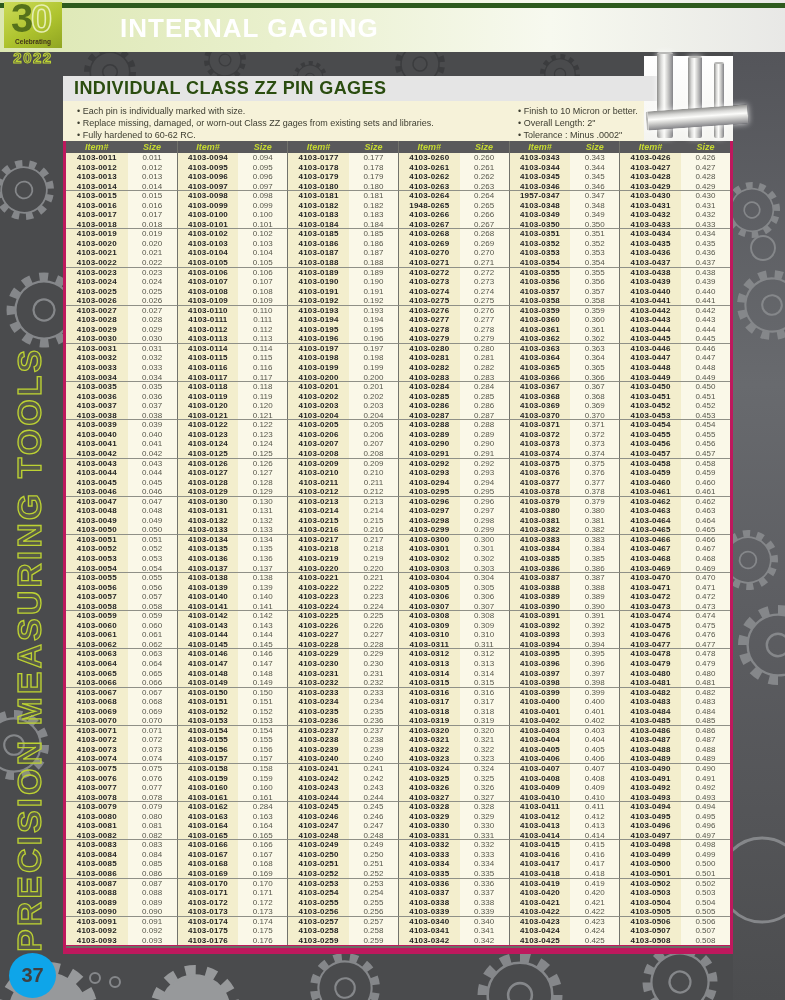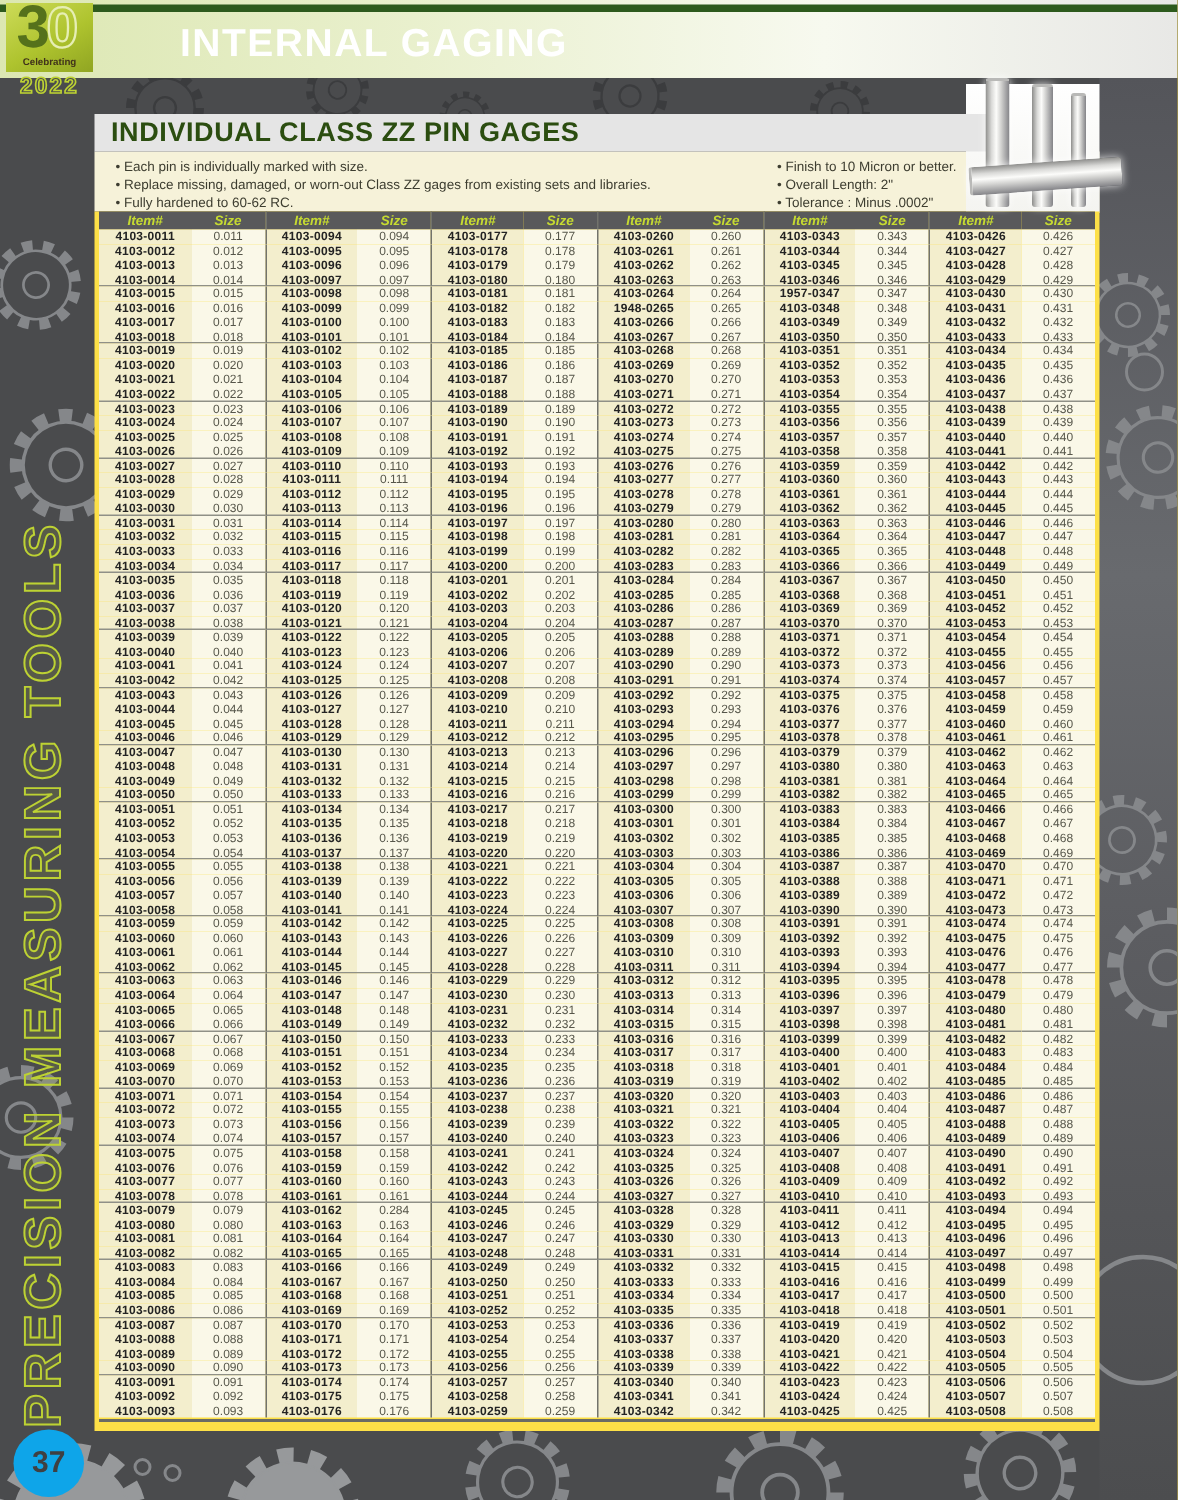--- a/index.html
+++ b/index.html
@@ -51,21 +51,21 @@
     background:linear-gradient(90deg,#8d8d8b 0%,#d9d9d7 25%,#fcfcfa 45%,#d2d2d0 65%,#838387 100%);
     box-shadow:0 0 6px rgba(255,255,255,0.8); border-top:2px solid #b9b9b7; }
   .pin-1{ left:657px; top:52px; width:16px; height:86px; }
   .pin-2{ left:688px; top:56px; width:14px; height:82px; }
   .pin-3{ left:714px; top:62px; width:10px; height:76px; }
   .pin-h{ left:646px; top:108px; width:102px; height:19px; transform:rotate(-4deg);
     background:linear-gradient(180deg,#8d8d8b 0%,#d9d9d7 25%,#fcfcfa 45%,#d2d2d0 65%,#838387 100%);
     border-top:none; border-left:2px solid #b9b9b7; }
   
   .table-wrap{ position:absolute; left:63px; top:141px; width:670px; height:813px;
-    background:#fde047; z-index:3; }
+    background:#be185d; z-index:3; }
   .gage-grid{ position:absolute; left:3px; top:0; width:664px; display:grid;
     grid-template-columns:repeat(6, 62fr 49.5fr);
     grid-template-rows:12px repeat(83, 9.55px); }
   .th{ background:#59595b; color:#c6da31; font-style:italic; font-weight:bold;
     font-size:9px; line-height:12px; text-align:center; }
   .td{ font-size:8px; line-height:9.5px; text-align:center; overflow:hidden; white-space:nowrap; }
   .td-item{ background:#f3eecd; font-weight:bold; color:#232323; letter-spacing:0.2px; }
   .td-size{ background:#faf8e8; color:#56564a; }
   .pair-start{ border-left:1px solid #72736c; }
   .group-end{ border-bottom:1px solid #8f9087; }

